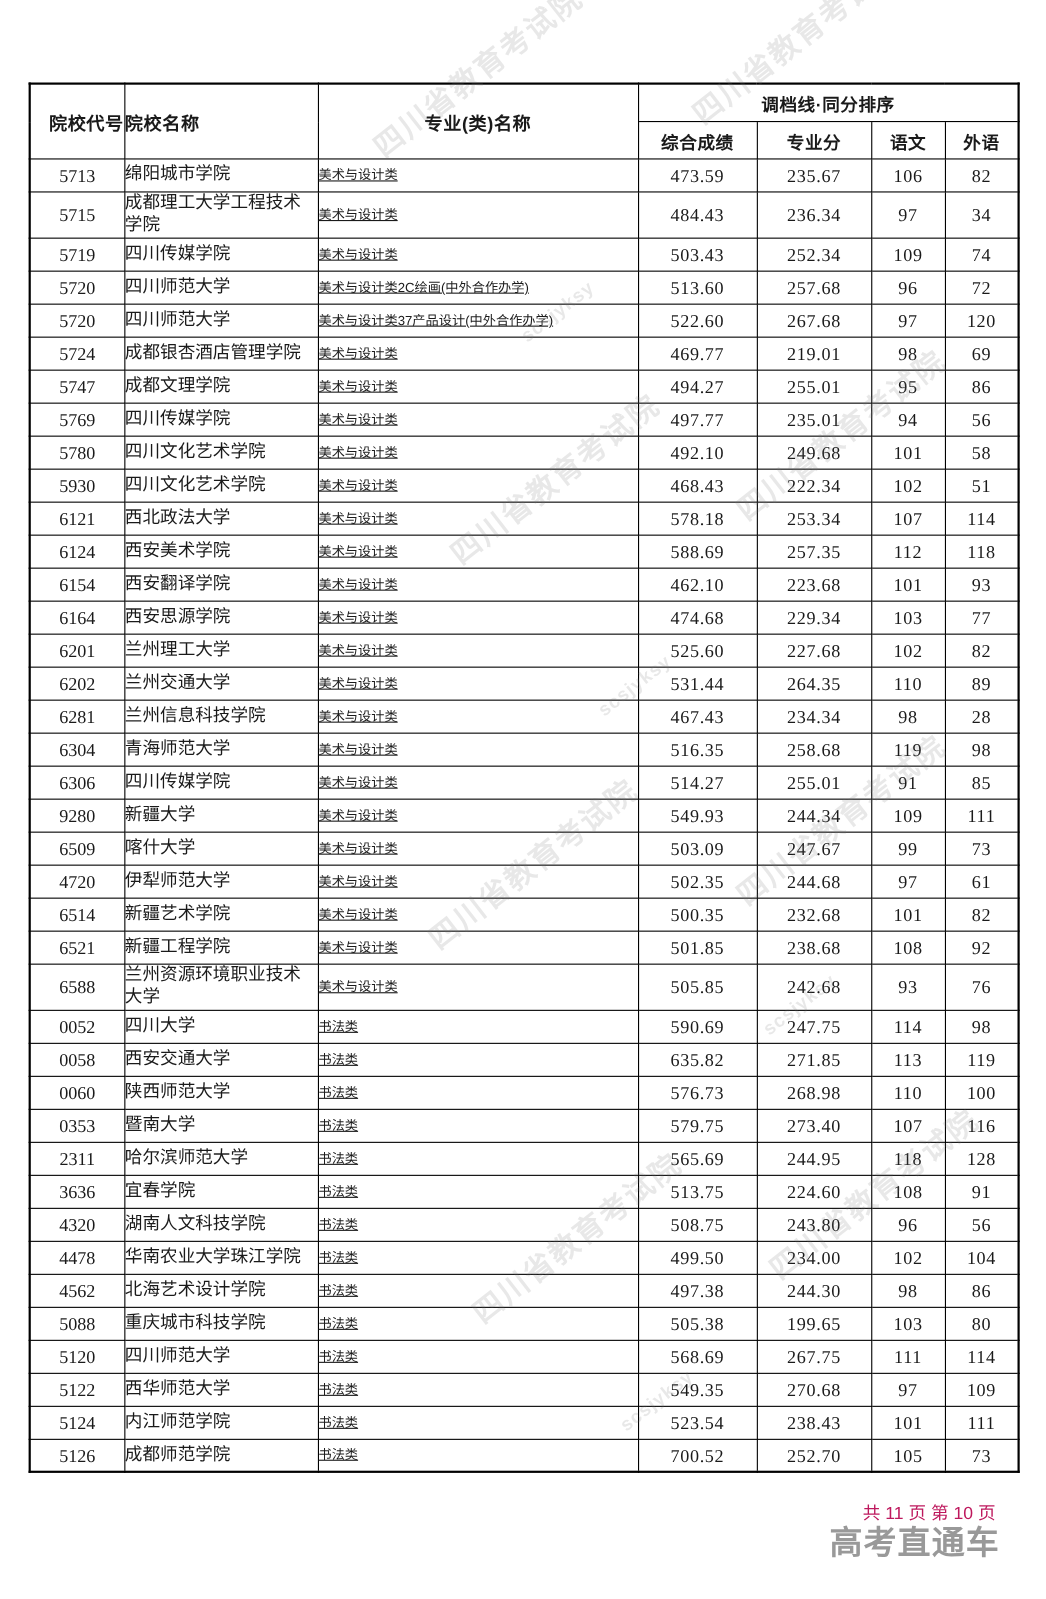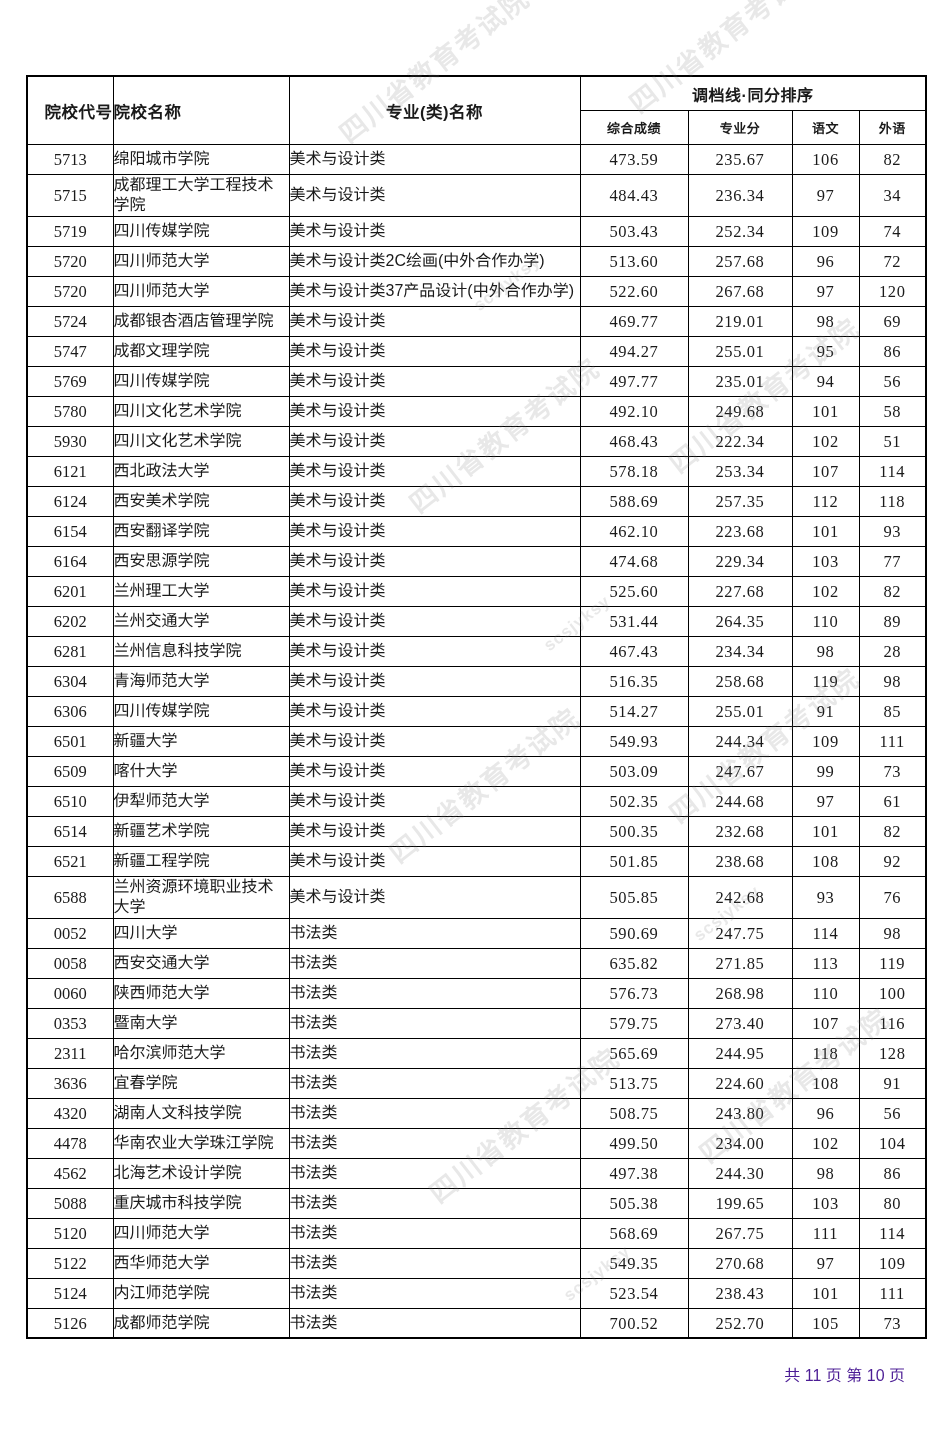--- a/index.html
+++ b/index.html
@@ -78,21 +78,21 @@
   }
   th.h-code { text-align: right; padding: 0 4px; }
   th.h-name { text-align: left; padding-left: 7px; margin-left: 48px; }
   th.h-major { text-align: center; }
   th.h-group {
     height: 33px;
     font-size: 16px;
   }
   th.h-sub {
     height: 33px;
-    font-size: 13px;
+    font-size: 16px;
     font-family: Liberation Mono, monospace;
   }
 
   tbody td {
     font-size: 16.5px;
     line-height: 1.28;
   }
   td.c-code {
     text-align: center;
     font-family: "Liberation Serif", "DejaVu Serif", serif;
@@ -101,21 +101,22 @@
   td.c-name {
     text-align: left;
     padding: 4px 6px 4px 7px;
     font-family: "Liberation Sans", "DejaVu Sans", sans-serif;
     font-size: 16px;
   }
   td.c-major {
     text-align: left;
     padding: 4px 6px 4px 7px;
     font-family: "Liberation Sans", "DejaVu Sans", sans-serif;
-    font-size: 16px;
+    font-size: 12px;
+    text-decoration: underline;
   }
   td.c-num {
     text-align: center;
     padding: 4px 2px;
     font-family: "Liberation Serif", "DejaVu Serif", serif;
     letter-spacing: 0.6px;
   }
 
   tbody tr { height: 30px; }
 
@@ -127,21 +128,21 @@
     bottom: 28px;
     height: 70px;
     z-index: 3;
   }
   .page-number {
     position: absolute;
     right: 46px;
     top: 6px;
     font-family: "Liberation Sans", "DejaVu Sans", sans-serif;
     font-size: 16px;
-    color: #4c1d95;
+    color: #be185d;
     white-space: nowrap;
   }
   .brand-logo {
     position: absolute;
     right: 42px;
     top: 22px;
     font-family: "Liberation Sans", "DejaVu Sans", sans-serif;
     font-size: 30px;
     font-weight: 700;
     color: rgba(70,70,70,0.55);
@@ -359,39 +360,39 @@
         <tr>
           <td class="c-code">6306</td>
           <td class="c-name">四川传媒学院</td>
           <td class="c-major">美术与设计类</td>
           <td class="c-num">514.27</td>
           <td class="c-num">255.01</td>
           <td class="c-num">91</td>
           <td class="c-num">85</td>
         </tr>
         <tr>
-          <td class="c-code">6501</td>
+          <td class="c-code">9280</td>
           <td class="c-name">新疆大学</td>
           <td class="c-major">美术与设计类</td>
           <td class="c-num">549.93</td>
           <td class="c-num">244.34</td>
           <td class="c-num">109</td>
           <td class="c-num">111</td>
         </tr>
         <tr>
           <td class="c-code">6509</td>
           <td class="c-name">喀什大学</td>
           <td class="c-major">美术与设计类</td>
           <td class="c-num">503.09</td>
           <td class="c-num">247.67</td>
           <td class="c-num">99</td>
           <td class="c-num">73</td>
         </tr>
         <tr>
-          <td class="c-code">6510</td>
+          <td class="c-code">4720</td>
           <td class="c-name">伊犁师范大学</td>
           <td class="c-major">美术与设计类</td>
           <td class="c-num">502.35</td>
           <td class="c-num">244.68</td>
           <td class="c-num">97</td>
           <td class="c-num">61</td>
         </tr>
         <tr>
           <td class="c-code">6514</td>
           <td class="c-name">新疆艺术学院</td>
@@ -543,15 +544,16 @@
           <td class="c-num">700.52</td>
           <td class="c-num">252.70</td>
           <td class="c-num">105</td>
           <td class="c-num">73</td>
         </tr>
       </tbody>
   </table>
 
   <div class="footer">
     <div class="page-number">共 11 页 第 10 页</div>
+    <div class="brand-logo">高考直通车</div>
   </div>
 
 </div>
 
 </body></html>

